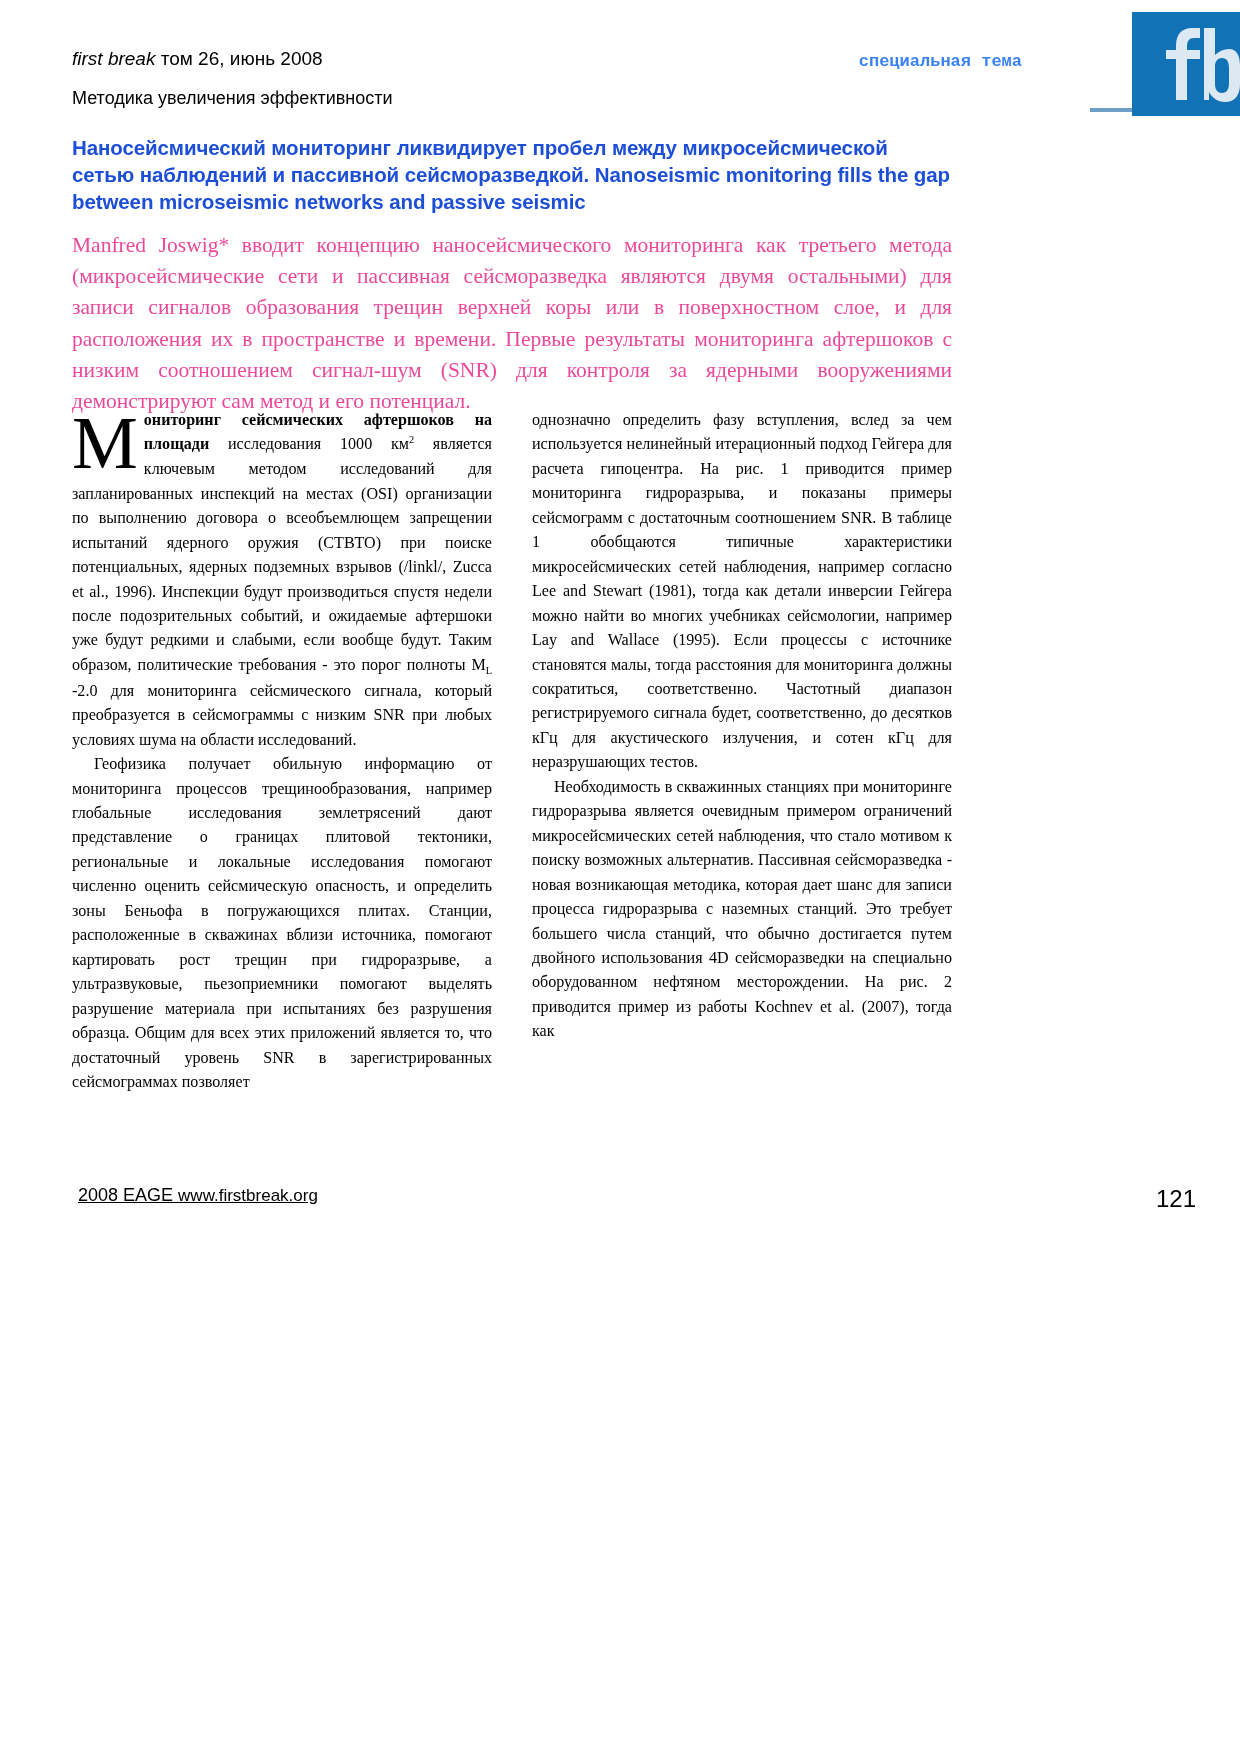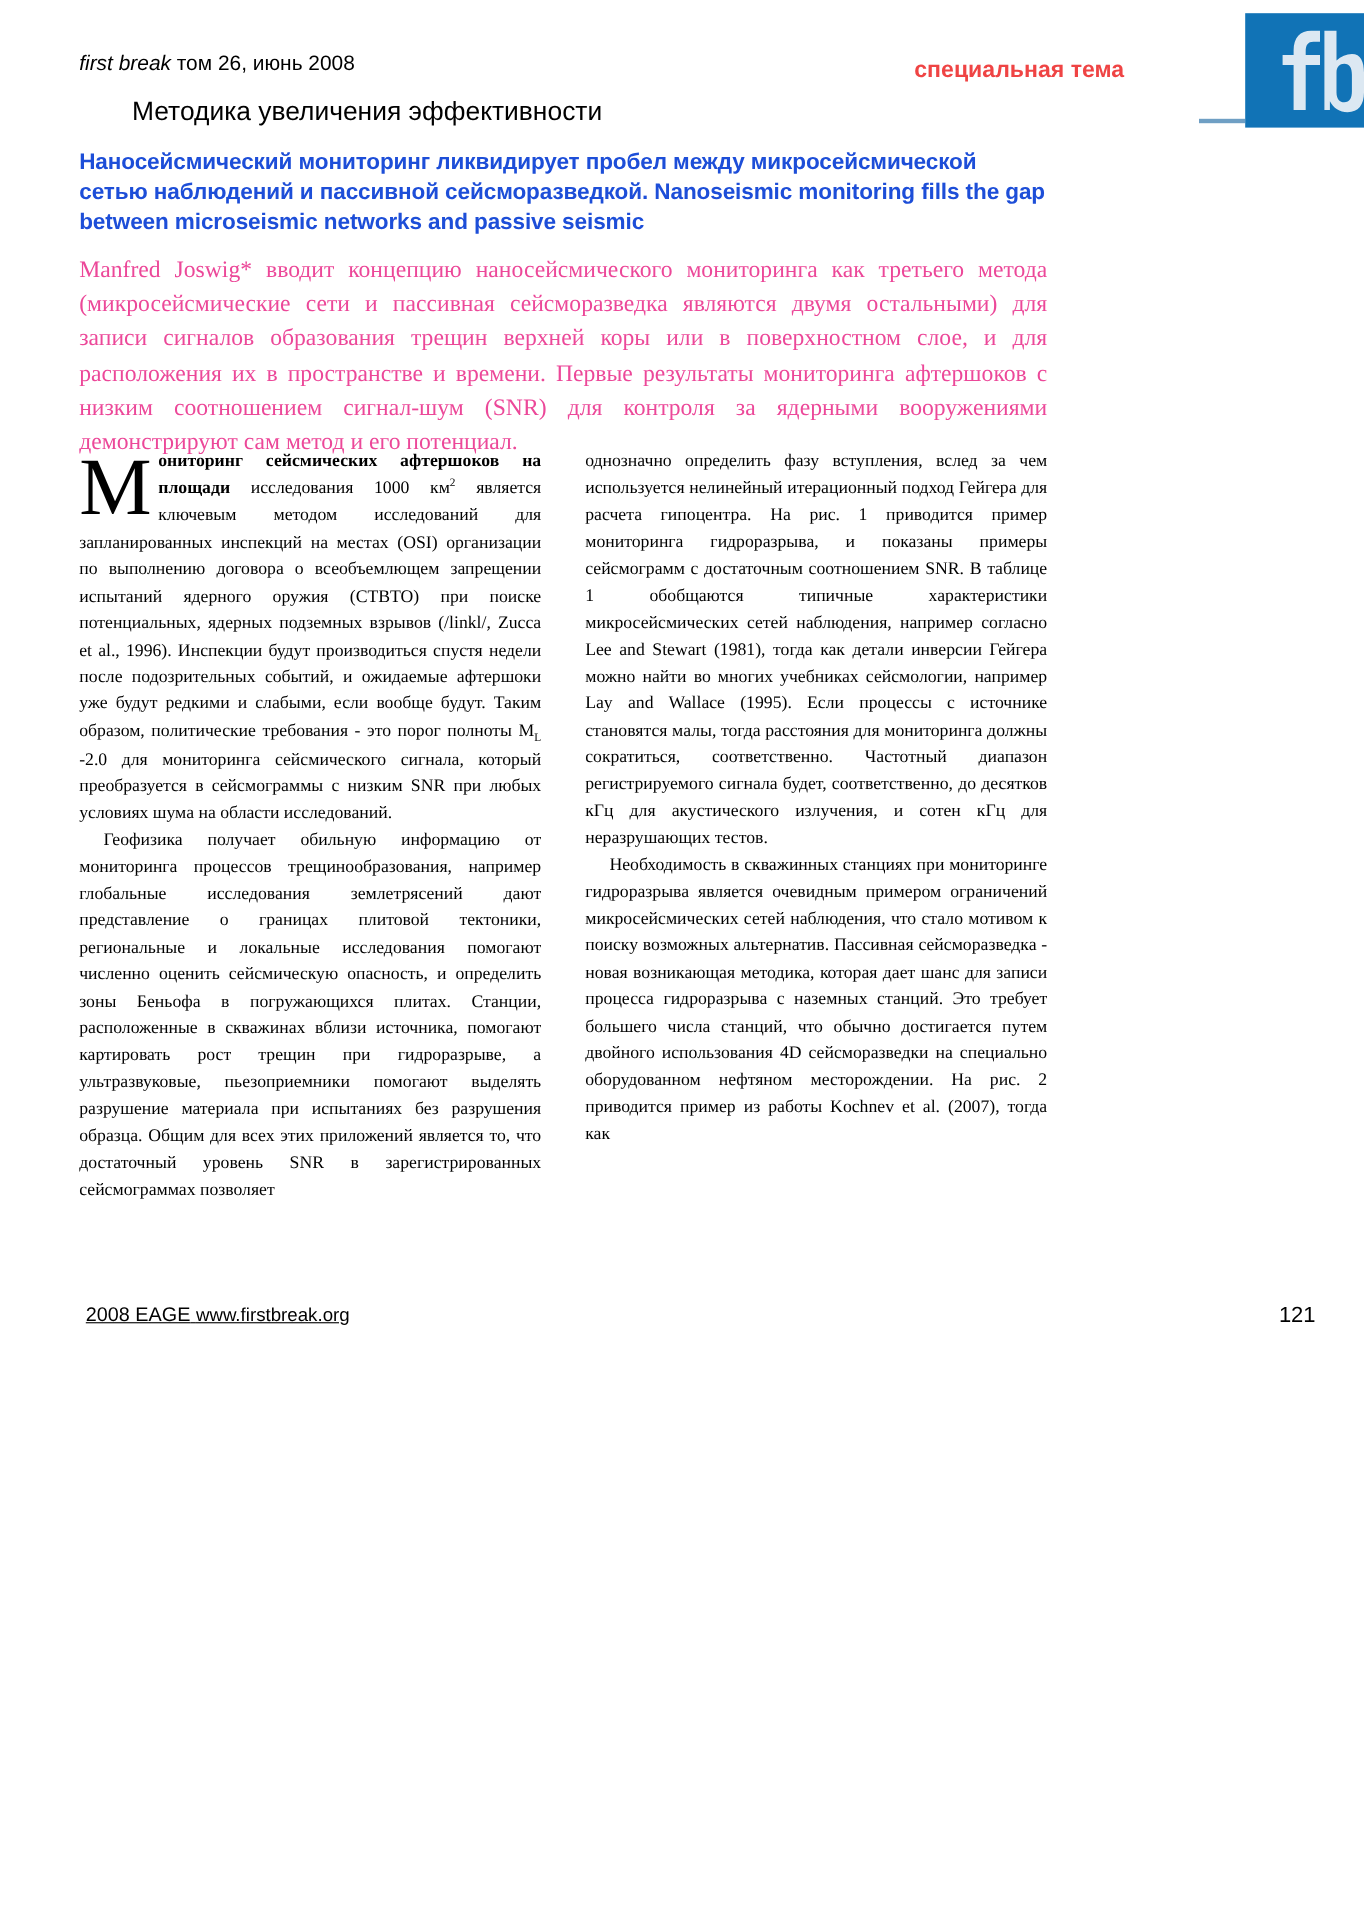--- a/index.html
+++ b/index.html
@@ -29,24 +29,24 @@
     white-space: nowrap;
   }
   .masthead .fb-name {
     font-style: italic;
     font-weight: normal;
   }
   .section-tag {
     position: absolute;
     right: 252px;
     top: 52px;
-    font-family: Liberation Sans, sans-serif;
-    font-size: 21px;
+    font-family: Liberation Mono, monospace;
+    font-size: 17px;
     font-weight: bold;
-    color: #ef4444;
+    color: #3b82f6;
     white-space: nowrap;
   }
   .logo-box {
     position: absolute;
     right: 34px;
     top: 12px;
     width: 108px;
     height: 104px;
     background: #1173b6;
   }
@@ -63,24 +63,23 @@
     top: 108px;
     width: 42px;
     height: 4px;
     background: #6f9fc4;
   }
   .kicker {
     position: absolute;
     left: 72px;
     top: 88px;
     font-family: "Liberation Sans", sans-serif;
-    font-size: 24px;
-    color: #000;
-    white-space: nowrap;
-    margin-left: 48px;
+    font-size: 18px;
+    color: #000;
+    white-space: nowrap;
   }
 
   
   .headline {
     position: absolute;
     left: 72px;
     top: 134px;
     width: 880px;
     font-family: "Liberation Sans", sans-serif;
     font-size: 20.5px;
@@ -157,21 +156,21 @@
     text-decoration: underline;
   }
   .footer-left .site {
     font-size: 17px;
   }
   .folio {
     position: absolute;
     right: 78px;
     top: 1185px;
     font-family: "Liberation Sans", sans-serif;
-    font-size: 20px;
+    font-size: 24px;
     color: #000;
   }
   .footnote {
     position: absolute;
     left: 78px;
     top: 1540px;
     font-family: "Liberation Sans", sans-serif;
     font-style: italic;
     font-size: 17px;
     color: #000;

